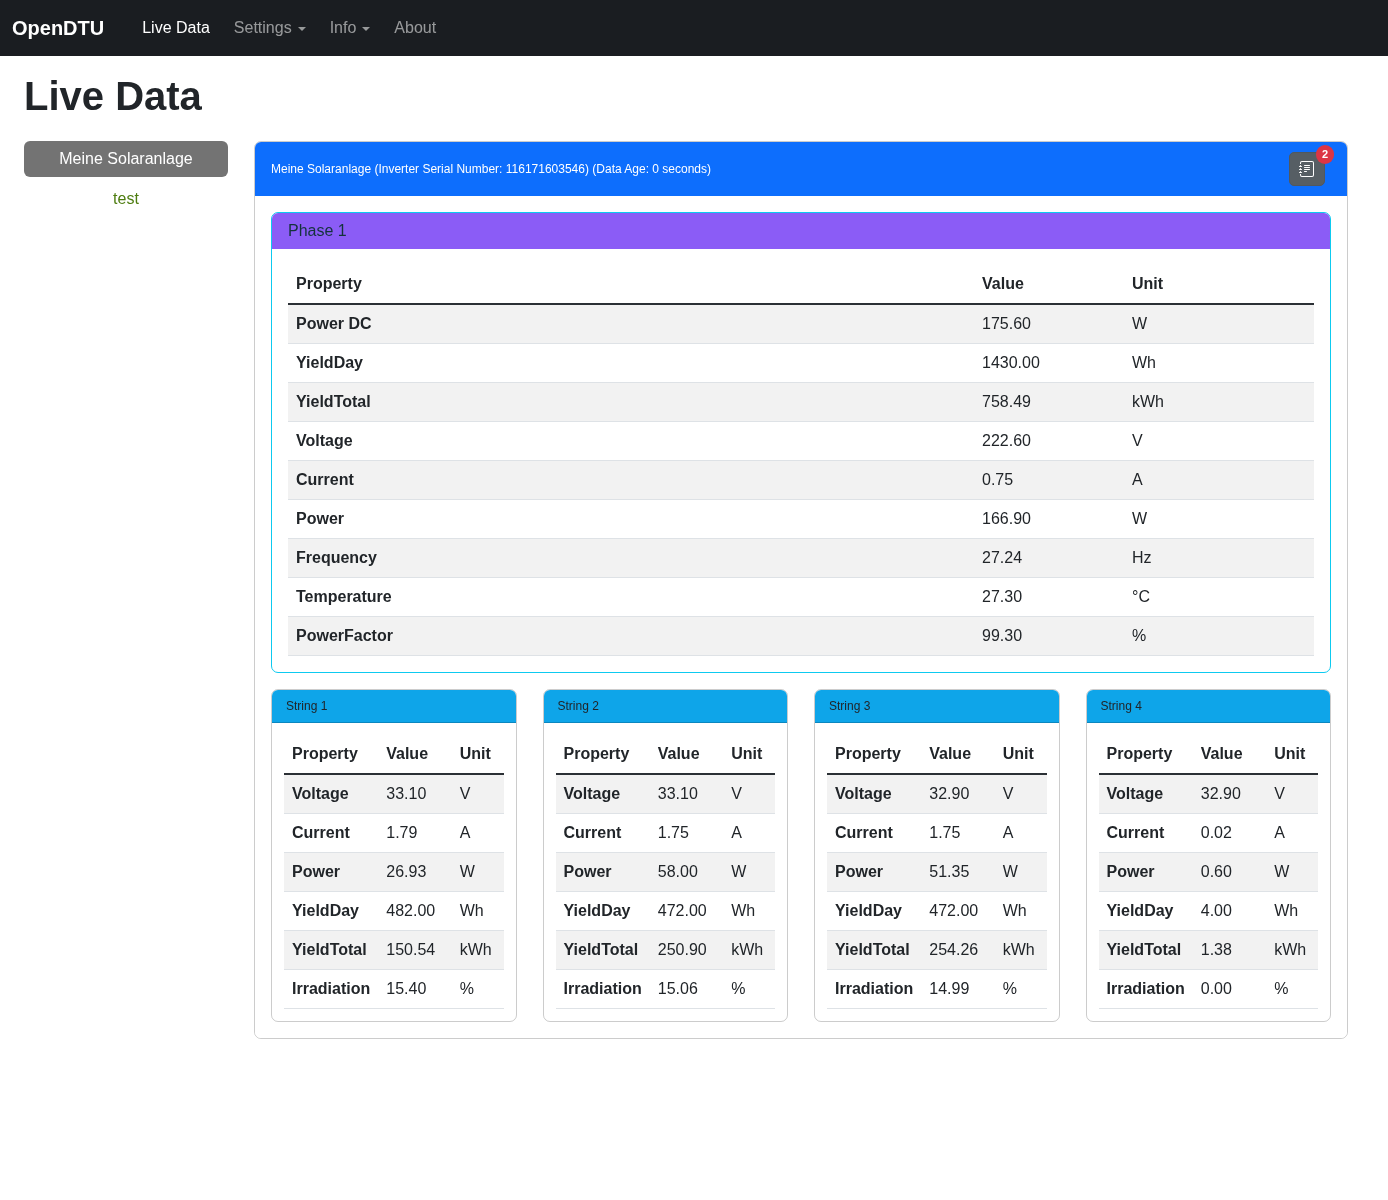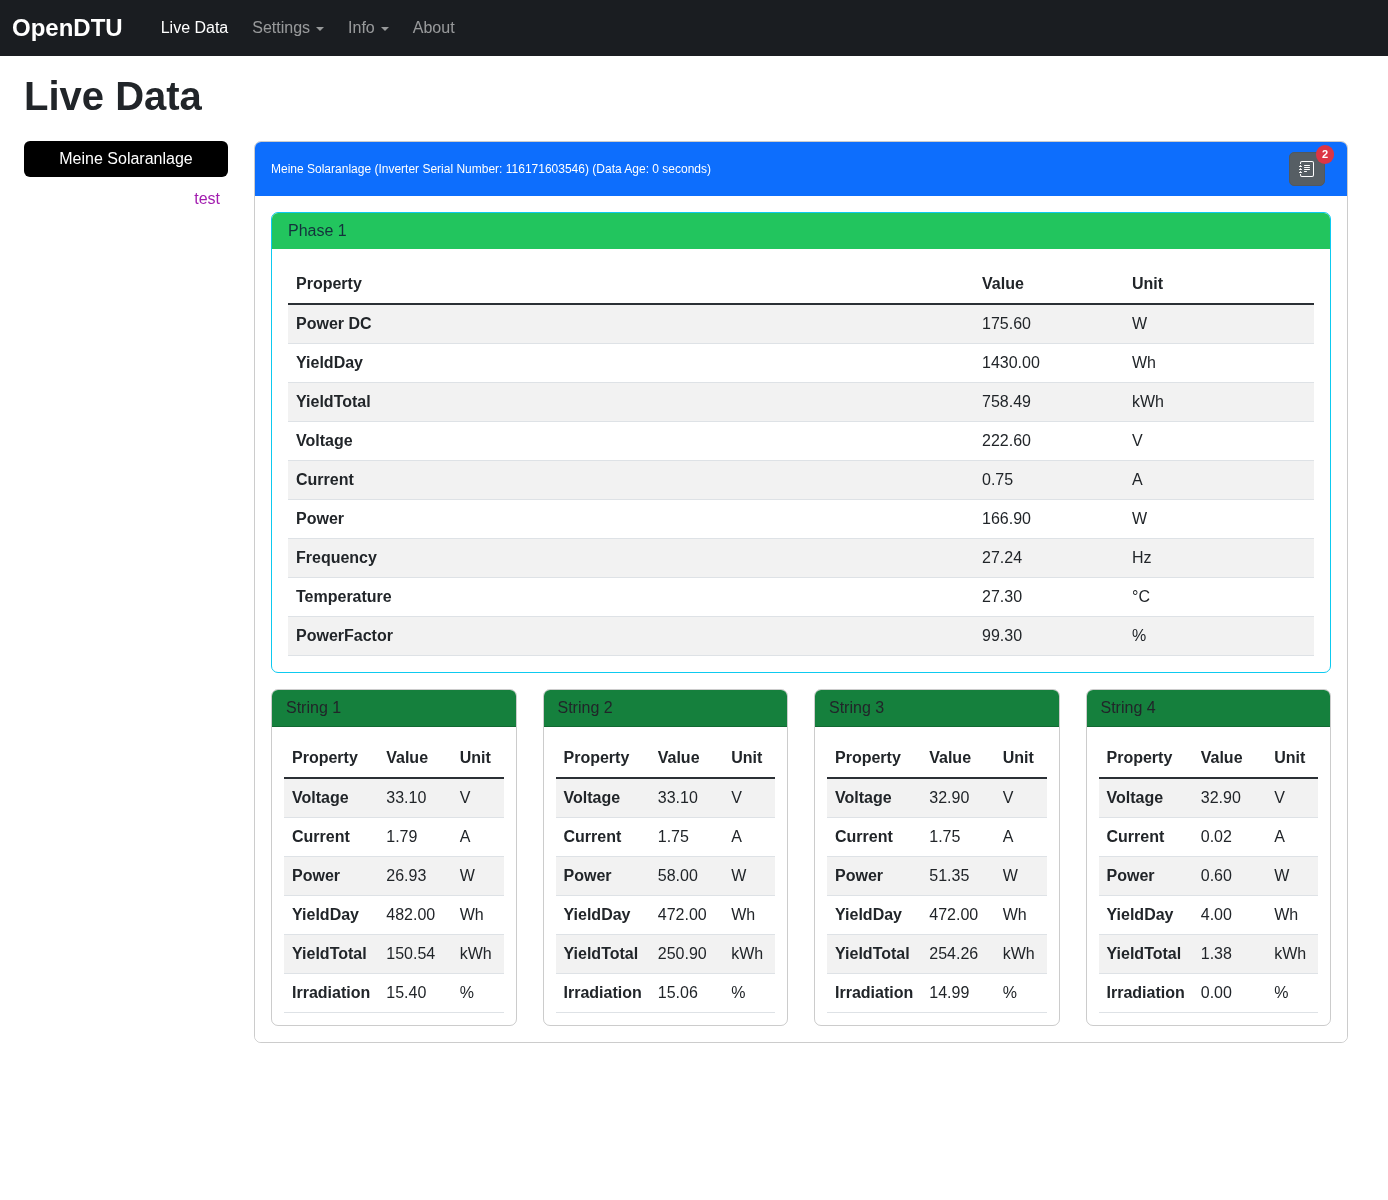--- a/index.html
+++ b/index.html
@@ -14,21 +14,21 @@
   
   .navbar {
     height: 56px;
     background: #1a1d21;
     display: flex;
     align-items: center;
     padding: 0 12px;
   }
   .navbar-brand {
     color: #fff;
-    font-size: 24px;
+    font-size: 20px;
     font-weight: 600;
     margin-right: 26px;
     cursor: pointer;
     text-decoration: none;
   }
   .nav-link {
     color: rgba(255,255,255,.55);
     margin: 0 12px;
     font-size: 16px;
     cursor: pointer;
@@ -58,22 +58,22 @@
 
   
   .sidebar { width: 204px; flex-shrink: 0; margin-right: 26px; }
   .inverter-item {
     text-align: center;
     padding: 9px 8px;
     font-size: 16px;
     cursor: pointer;
     border-radius: 6px;
   }
-  .inverter-item.active { background: #000000; color: #fff; }
-  .inverter-item.plain { color: #a21caf; margin-top: 4px; text-align: right; }
+  .inverter-item.active { background: #737373; color: #fff; }
+  .inverter-item.plain { color: #4d7c0f; margin-top: 4px; }
 
   
   .main-card {
     flex: 1;
     border: 1px solid rgba(0,0,0,.2);
     border-radius: 7px;
     overflow: hidden;
   }
   .main-card-header {
     background: #0d6efd;
@@ -110,21 +110,21 @@
   .main-card-body { padding: 16px; background: #fff; }
 
   
   .phase-card {
     border: 1px solid #0dcaf0;
     border-radius: 7px;
     margin-bottom: 16px;
     overflow: hidden;
   }
   .phase-card-header {
-    background: #22c55e;
+    background: #8b5cf6;
     color: #14323c;
     padding: 9px 16px;
     font-size: 16px;
   }
   .phase-card-body { padding: 16px; }
 
   
   table.data-table { width: 100%; border-collapse: collapse; font-size: 16px; }
   table.data-table th, table.data-table td { padding: 10px 8px; text-align: left; vertical-align: middle; }
   table.data-table thead th { border-bottom: 2px solid #2b3035; font-weight: 700; }
@@ -144,24 +144,24 @@
     display: grid;
     grid-template-columns: repeat(4, 1fr);
     gap: 26px;
   }
   .string-card {
     border: 1px solid rgba(0,0,0,.2);
     border-radius: 7px;
     overflow: hidden;
   }
   .string-card-header {
-    background: #15803d;
+    background: #0ea5e9;
     border-bottom: 1px solid rgba(0,0,0,.18);
     padding: 9px 14px;
-    font-size: 16px;
+    font-size: 12px;
   }
   .string-card-body { padding: 12px; }
 </style>
 </head>
 <body>
 
 <nav class="navbar">
   <a class="navbar-brand">OpenDTU</a>
   <a class="nav-link active">
     <span>Live Data</span>

